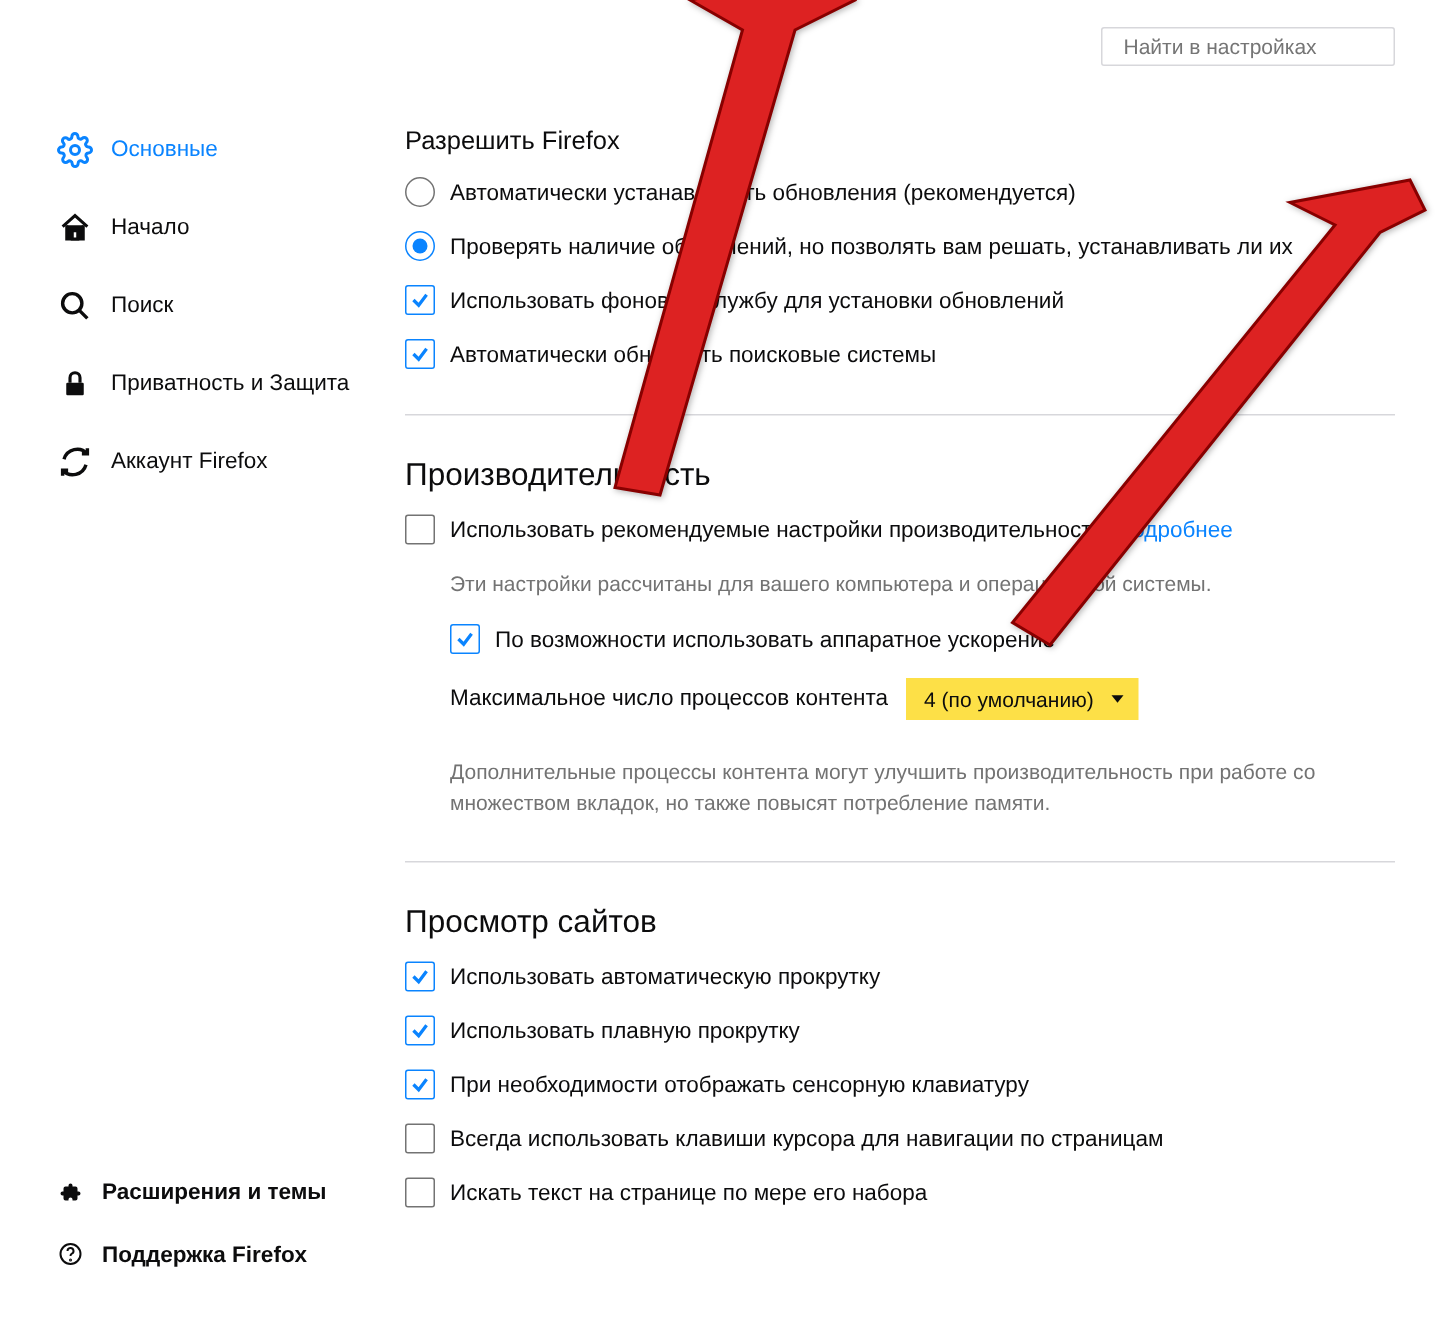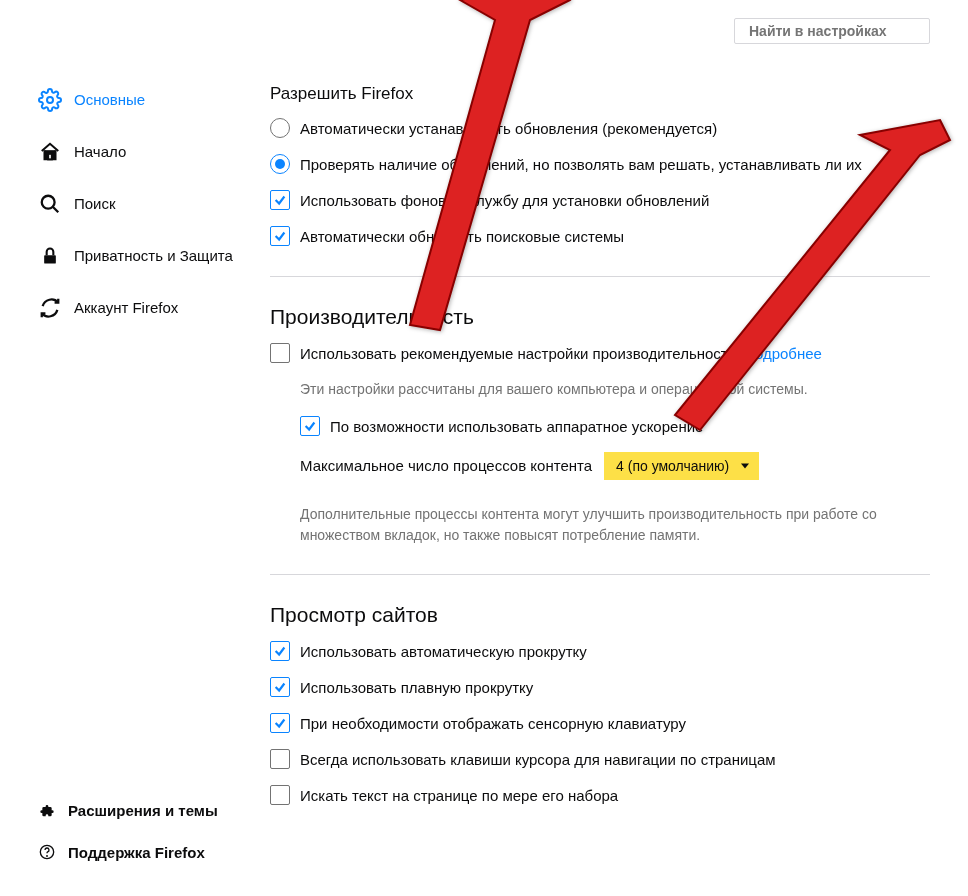--- a/index.html
+++ b/index.html
@@ -1,29 +1,29 @@
 <!DOCTYPE html>
 <html><head>
 <meta charset="utf-8">
 <style>
 * { box-sizing: border-box; margin: 0; padding: 0; }
 body { font-family: "Segoe UI", Arial, sans-serif; font-size: 15px; color: #0c0c0d; background: #fff; width: 968px; height: 896px; position: relative; overflow: hidden; }
 .container { display: flex; height: 100%; }
-.sidebar { width: 240px; padding: 80px 0 0 38px; display: flex; flex-direction: column; }
+.sidebar { width: 240px; padding: 80px 0 16px 38px; display: flex; flex-direction: column; }
 .sidebar-item { display: flex; align-items: center; gap: 12px; padding: 8px 0; cursor: pointer; margin-bottom: 12px; }
 .sidebar-item.active { color: #0a84ff; }
 .sidebar-item .icon { width: 24px; height: 24px; display: flex; align-items: center; justify-content: center; flex-shrink: 0; }
 .sidebar-item .label { font-size: 15px; line-height: 1.3; }
 .sidebar-footer { margin-top: auto; padding-bottom: 20px; font-weight: bold; }
 .sidebar-footer .sidebar-item { margin-bottom: 6px; font-size: 13px; }
 .sidebar-footer .icon { width: 18px; height: 18px; }
 .main { flex: 1; padding: 18px 38px 0 30px; position: relative; }
 .search-wrap { display: flex; justify-content: flex-end; margin-bottom: 40px; }
 .search-box { width: 196px; border: 1px solid #d7d7db; border-radius: 2px; padding: 4px 8px; display: flex; align-items: center; gap: 6px; }
-.search-box input { border: none; outline: none; font-size: 14px; flex: 1; color: #737373; background: transparent; font-weight: bold; }
+.search-box input { border: none; outline: none; font-size: 14px; flex: 1; color: #737373; background: transparent; }
 .section-heading { font-size: 21px; font-weight: 400; margin: 18px 0 14px 0; color: #0c0c0d; }
 .group-label { font-size: 17px; margin-bottom: 14px; }
 .option-row { display: flex; align-items: flex-start; gap: 10px; margin-bottom: 14px; padding-left: 0; }
 .option-indent { padding-left: 30px; }
 .radio, .checkbox { width: 20px; height: 20px; border: 1px solid #737373; border-radius: 2px; flex-shrink: 0; display: flex; align-items: center; justify-content: center; cursor: pointer; background: #fff; }
 .radio { border-radius: 50%; }
 .radio.checked { border-color: #0a84ff; }
 .radio.checked::after { content: ""; width: 10px; height: 10px; background: #0a84ff; border-radius: 50%; }
 .checkbox.checked { border-color: #0a84ff; }
 .checkbox.checked svg { display: block; }

